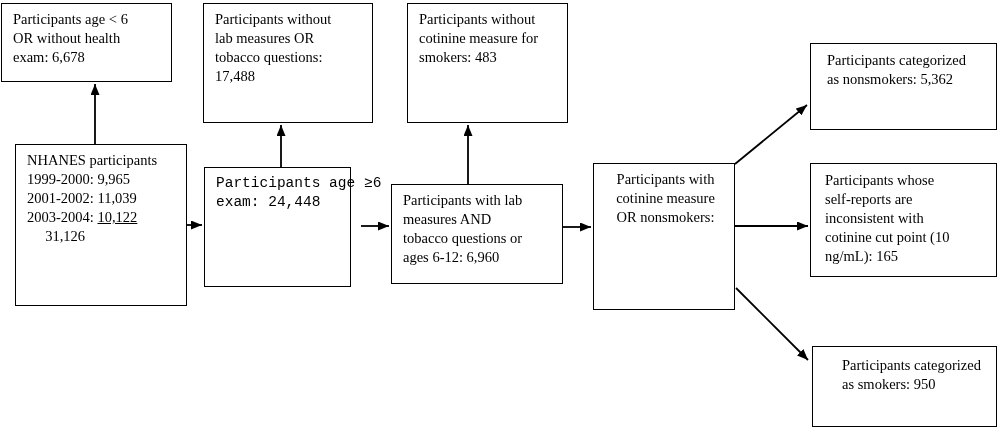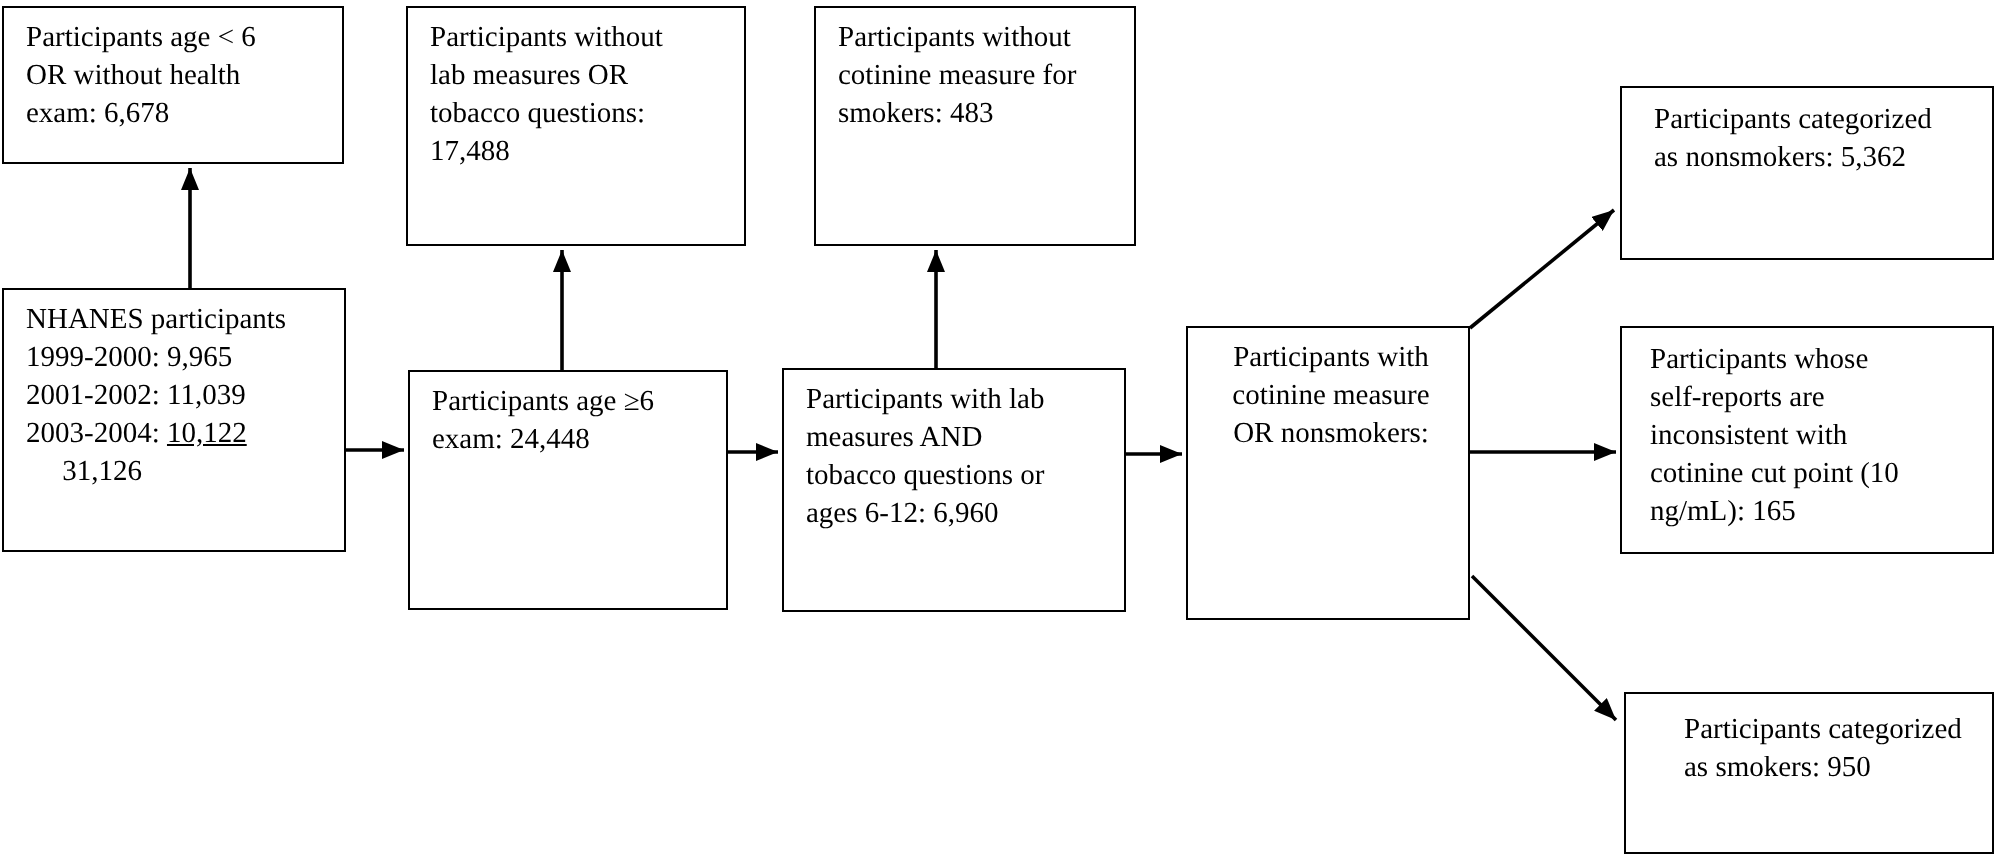--- a/index.html
+++ b/index.html
@@ -34,25 +34,25 @@
     padding: 6px 8px 0 11px;
   }
   .box .line {
     white-space: pre;
   }
   .box .u {
     text-decoration: underline;
   }
   
   #box-excluded_age_under6   { left: 1px;   top: 3px;   width: 171px; height: 79px; }
-  #box-nhanes_total          { left: 1px;   top: 144px; width: 172px; height: 132px; }
+  #box-nhanes_total          { left: 15px;   top: 144px; width: 172px; height: 162px; }
   #box-excluded_no_lab_tobacco { left: 203px; top: 3px; width: 170px; height: 120px; }
-  #box-age6_health_exam      { left: 204px; top: 185px; width: 160px; height: 120px; }
+  #box-age6_health_exam      { left: 204px; top: 167px; width: 147px; height: 120px; font-family: Liberation Mono, monospace; }
   #box-excluded_no_cotinine  { left: 407px; top: 3px;   width: 161px; height: 120px; }
-  #box-lab_tobacco           { left: 391px; top: 184px; width: 172px; height: 122px; }
+  #box-lab_tobacco           { left: 391px; top: 184px; width: 172px; height: 100px; }
   #box-cotinine_or_nonsmokers{ left: 593px; top: 163px; width: 142px; height: 147px; text-align: center; }
   #box-categorized_nonsmokers{ left: 810px; top: 43px;  width: 187px; height: 87px;  padding-left: 16px; padding-top: 7px; }
   #box-inconsistent_reports  { left: 810px; top: 163px; width: 187px; height: 114px; padding-left: 14px; padding-top: 7px; }
   #box-categorized_smokers   { left: 812px; top: 346px; width: 185px; height: 81px;  padding-left: 29px; padding-top: 9px; }
 </style>
 </head>
 <body>
 
 <div class="canvas">
 

